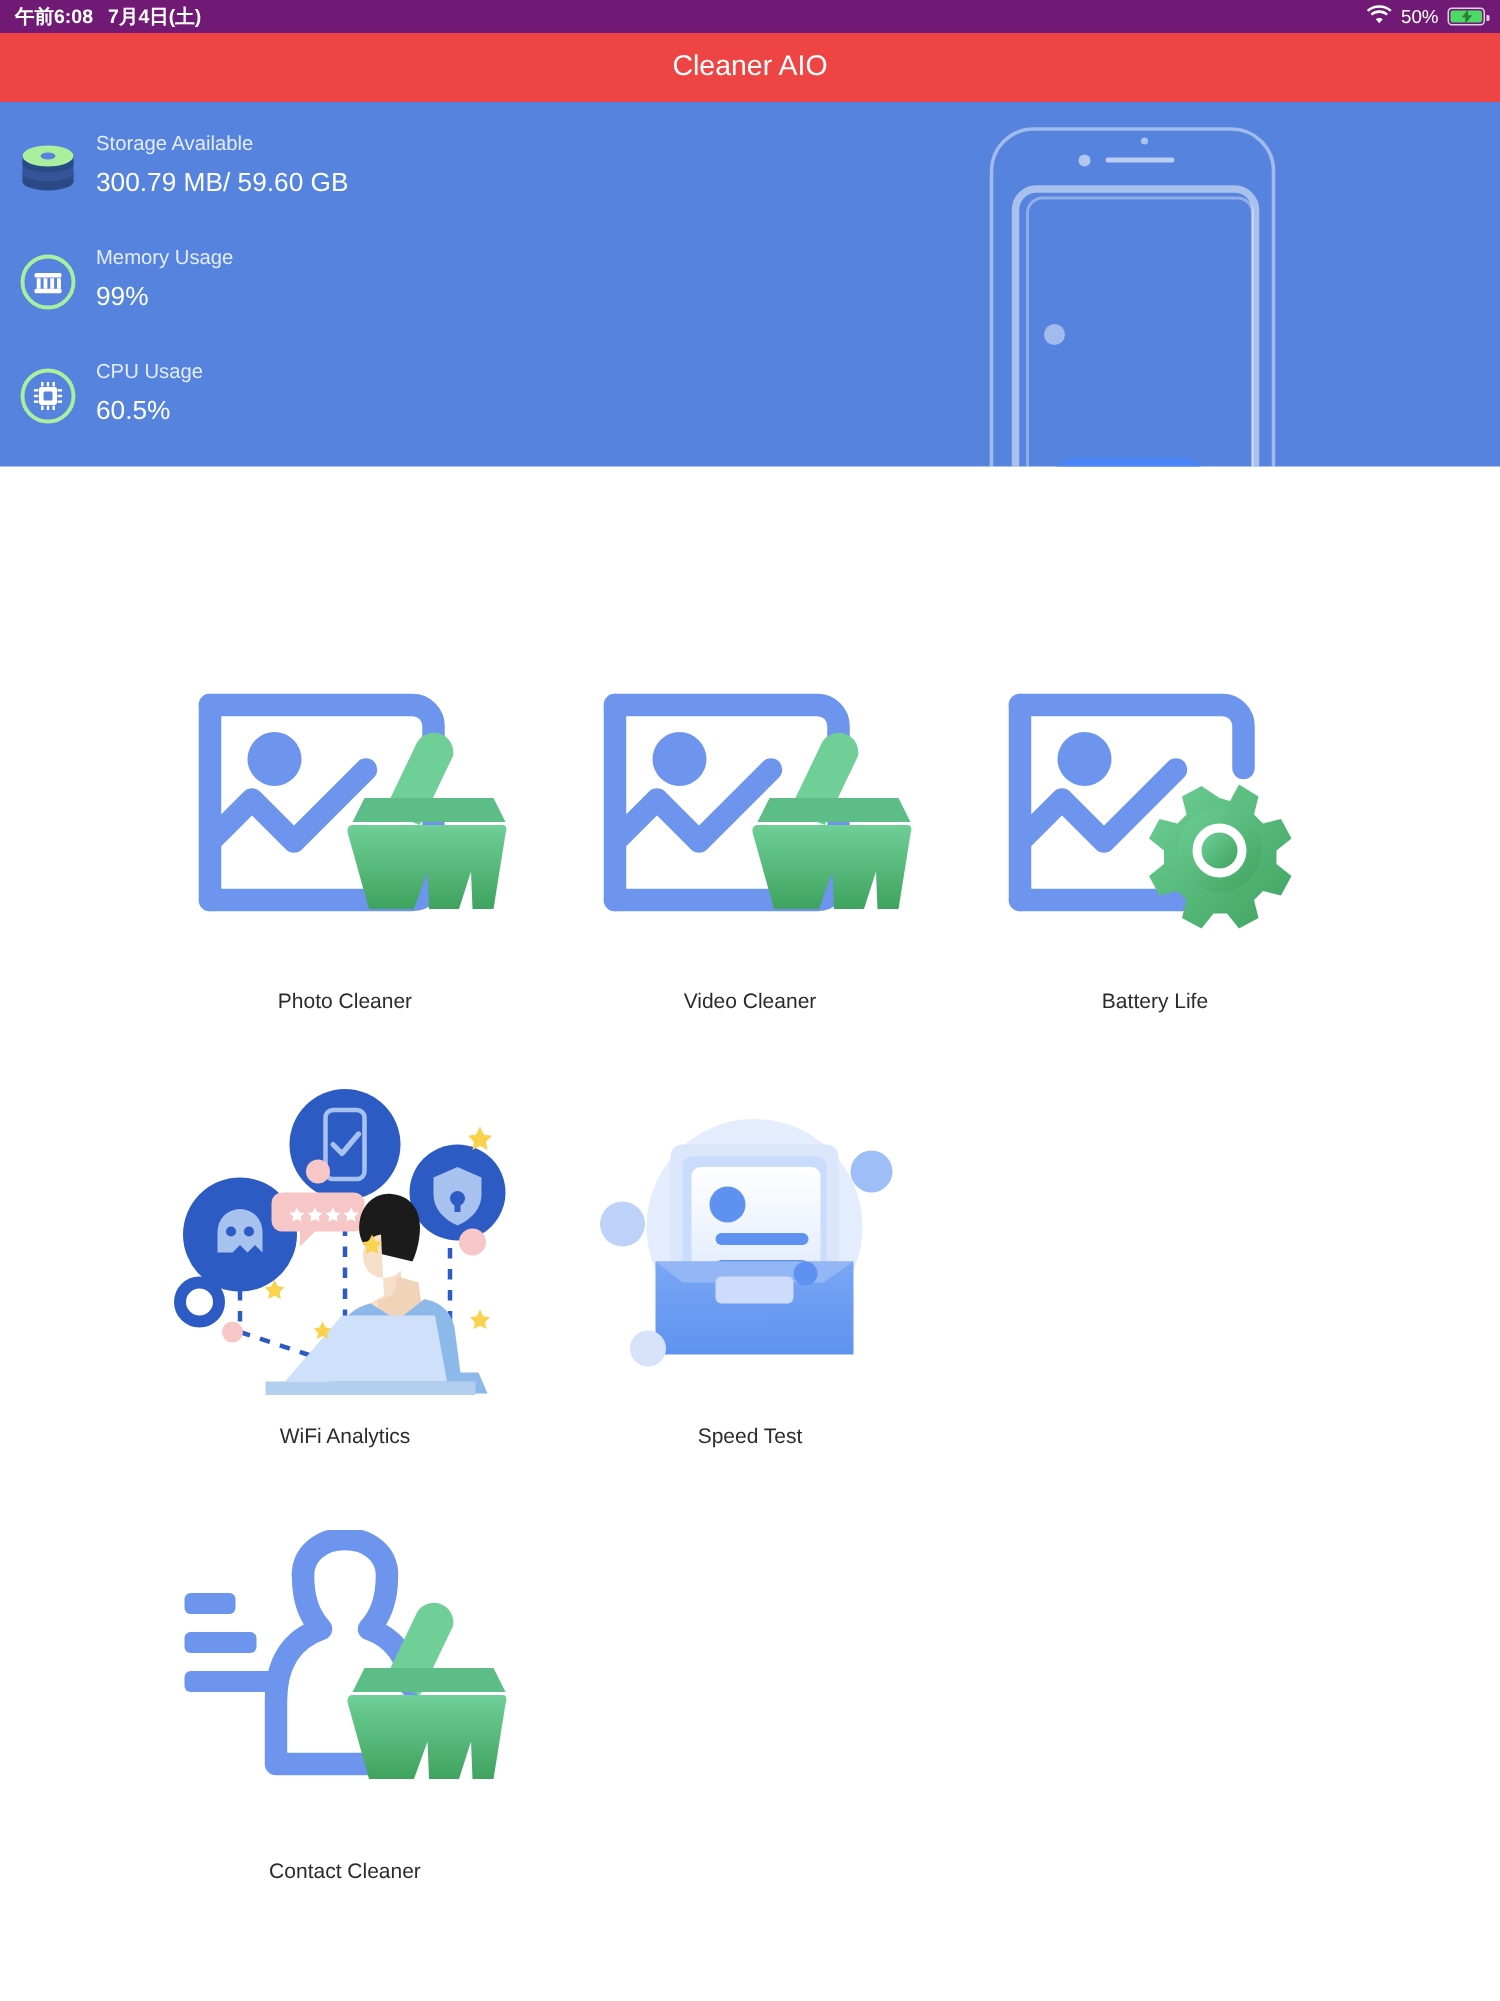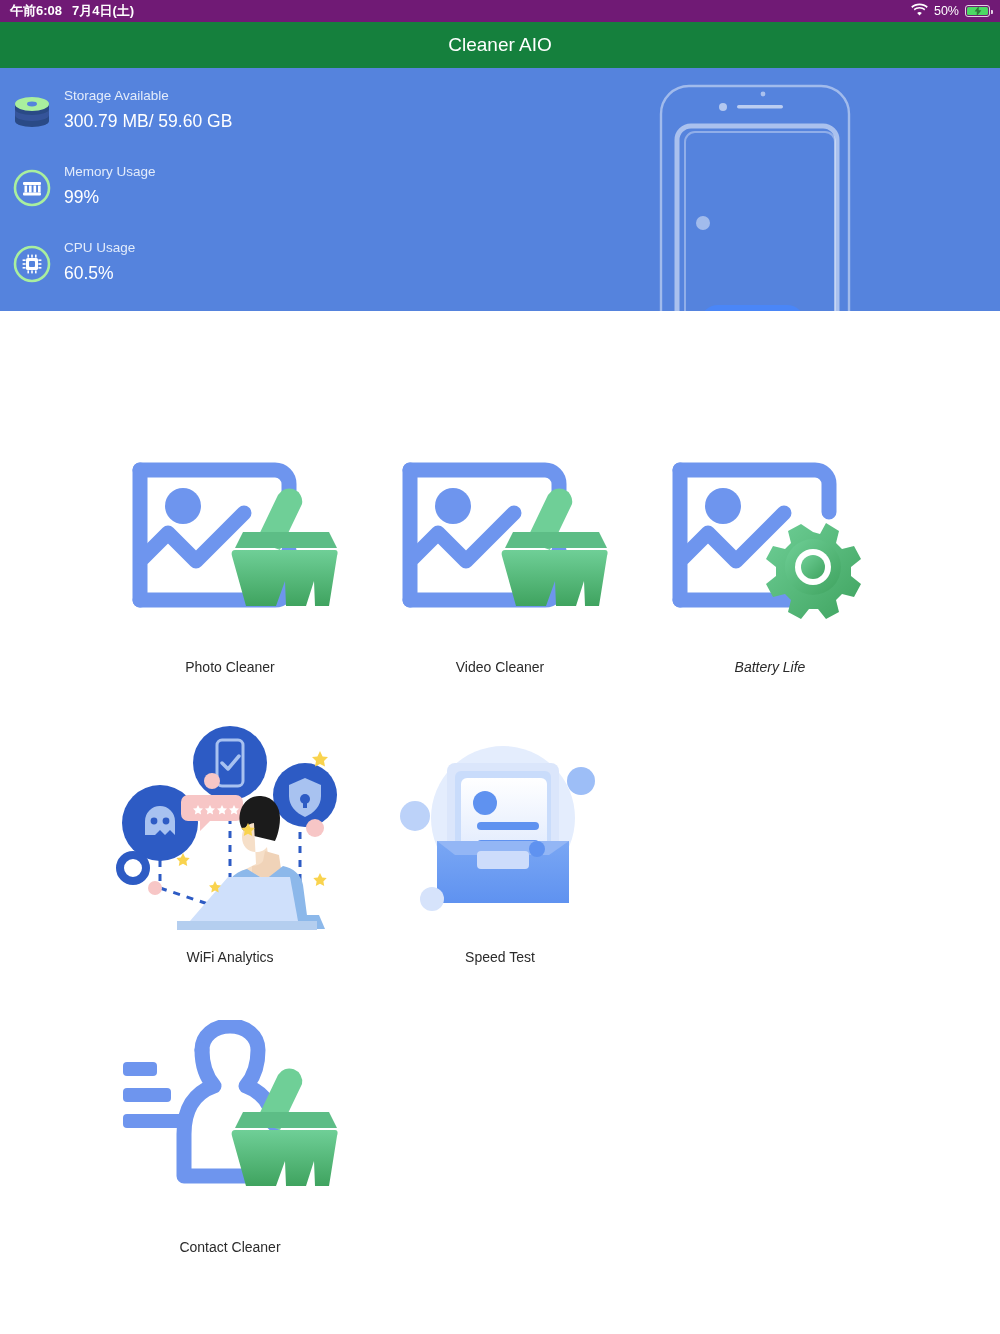--- a/index.html
+++ b/index.html
@@ -29,21 +29,21 @@
   .batt:after{
     content:""; position:absolute; right:-3.6px; top:3.6px; width:2px; height:4.6px;
     background:rgba(255,255,255,.8); border-radius:0 1px 1px 0;
   }
   .batt-fill{ width:100%; height:100%; background:#4cd964; border-radius:1.5px; position:relative;}
   .bolt{ position:absolute; left:50%; top:50%; transform:translate(-50%,-50%); }
 
   
   .titlebar {
     position:absolute; top:22px; left:0; width:1000px; height:46px;
-    background:#15803d; color:#fff;
+    background:#ef4444; color:#fff;
     display:flex; align-items:center; justify-content:center;
     font-size:19px;
   }
 
   
   .banner {
     position:absolute; top:68px; left:0; width:1000px; height:243px;
     background:#5583dd; overflow:hidden;
   }
   .stats { position:absolute; left:0; top:0; width:520px; height:243px; }
@@ -73,21 +73,21 @@
     width:270px; margin-left:0;
     display:flex; flex-direction:column; align-items:center;
     cursor:pointer;
   }
   .tile .art { width:230px; height:230px; display:flex; align-items:center; justify-content:center; }
   .tile .cap { font-size:14px; color:#2b2b2b; margin-top:4px; text-align:center; }
 
   .row { display:flex; width:1000px; }
   .row .tile:nth-child(1){ margin-left:95px; }
   .row .tile:nth-child(2){ margin-left:0px; }
-  .row .tile:nth-child(3){ margin-left:0px;font-style:italic; }
+  .row .tile:nth-child(3){ margin-left:0px; }
   #row-0 { margin-top:95px; }
   #row-1 { margin-top:40px; }
   #row-2 { margin-top:40px; }
 </style>
 </head>
 <body>
 
 <div class="screen">
 
   <div class="statusbar">

